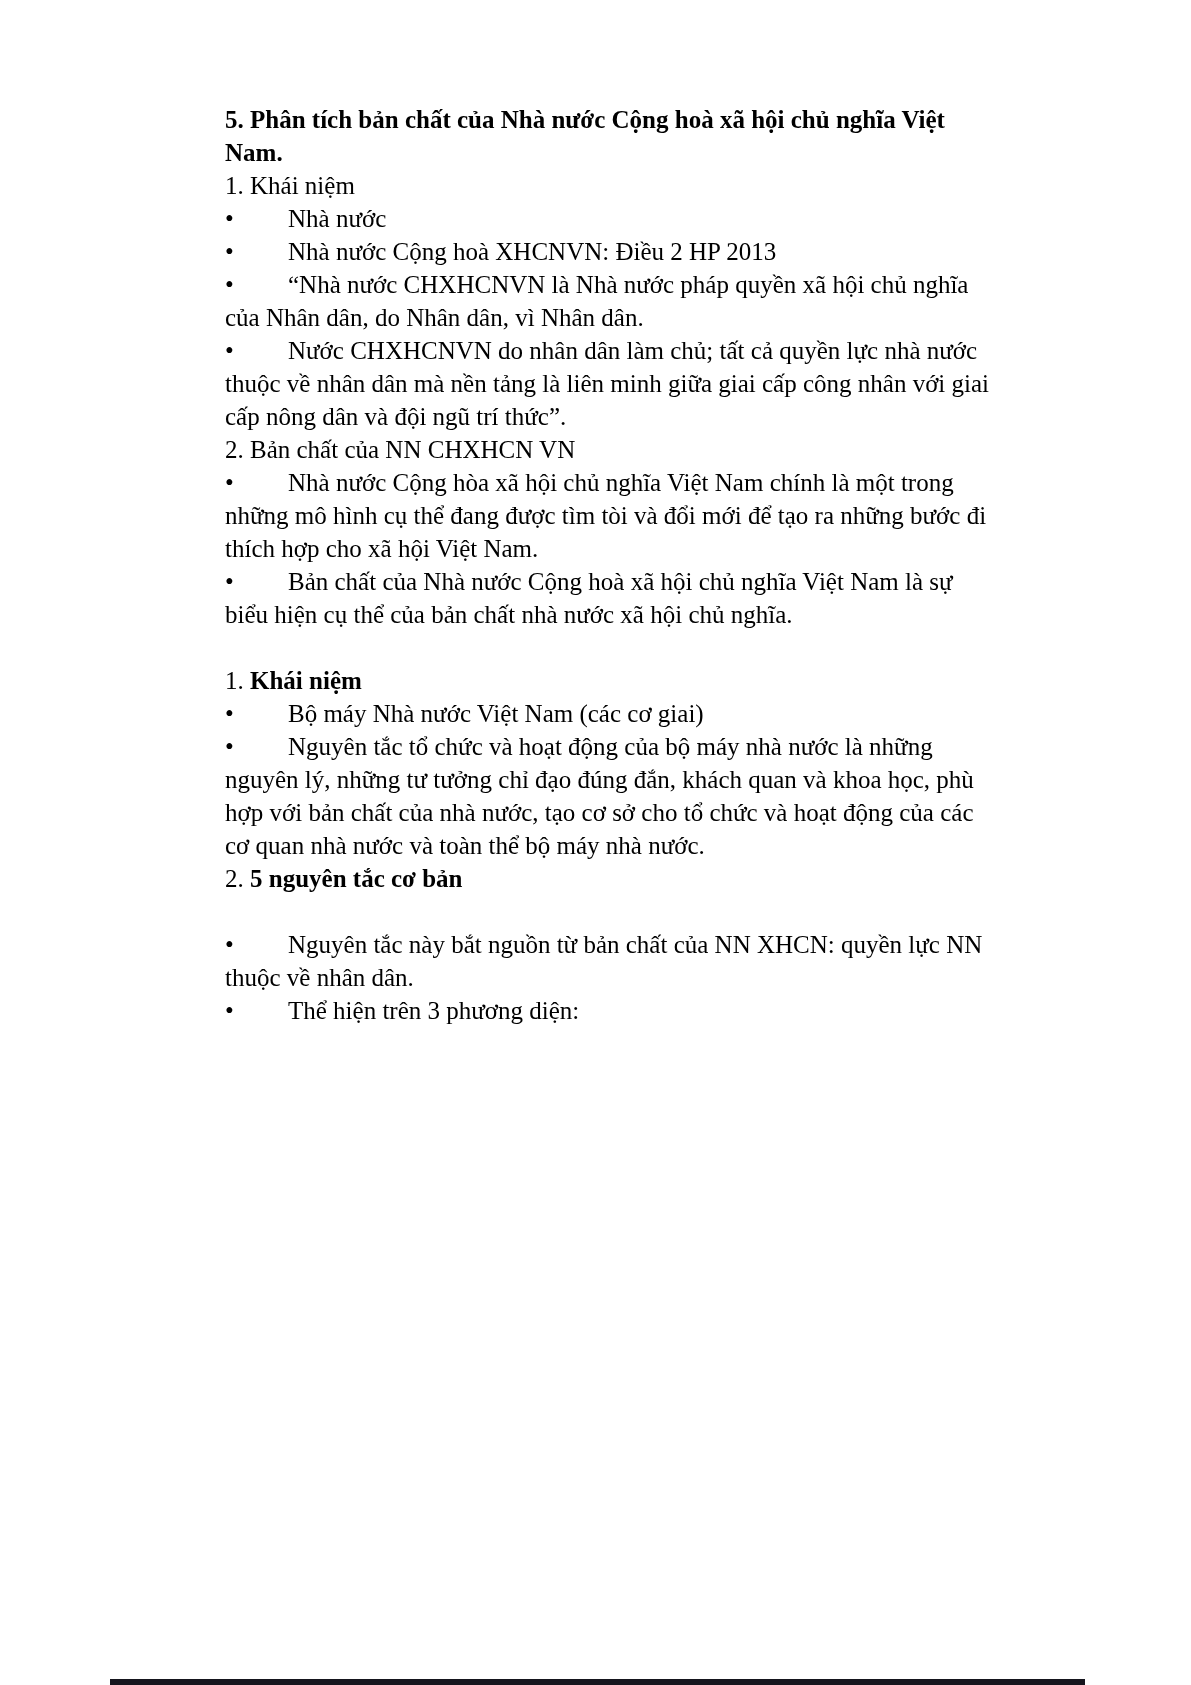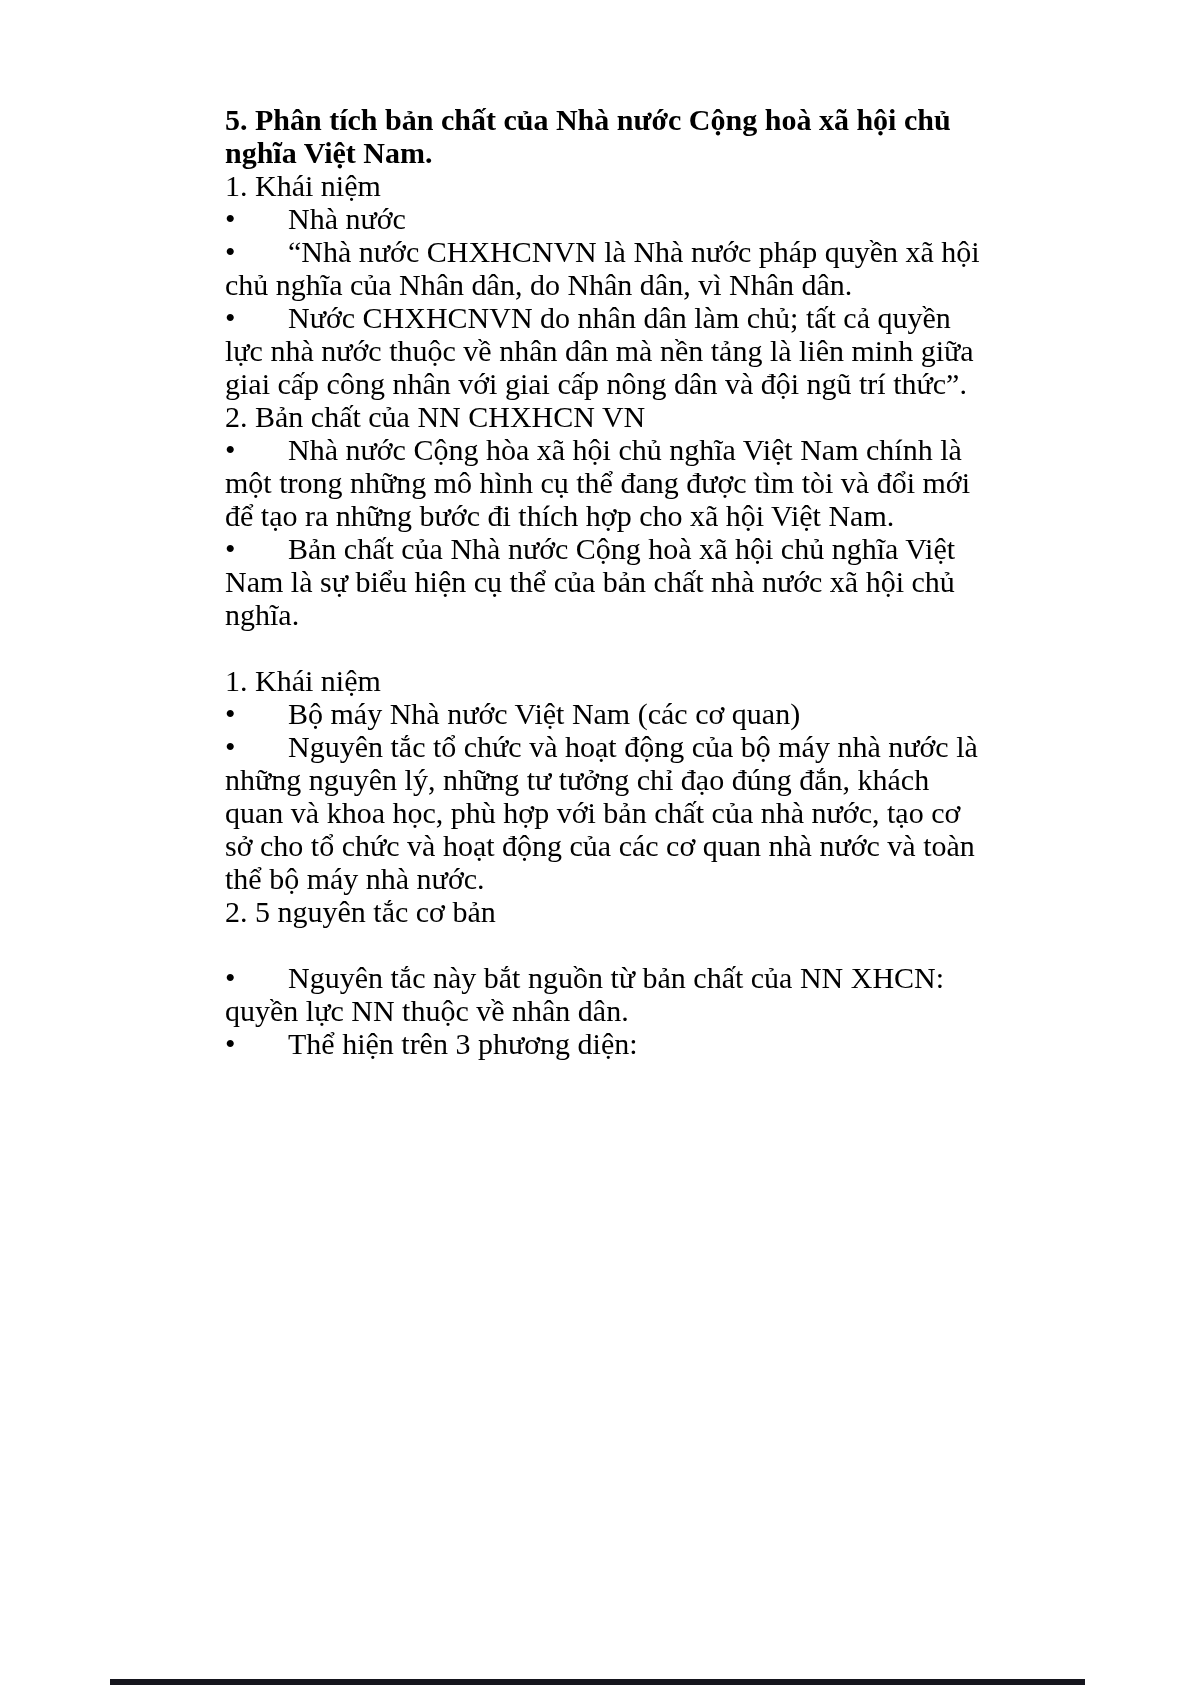--- a/index.html
+++ b/index.html
@@ -17,21 +17,21 @@
   .page {
     position: absolute;
     inset: 0;
     background: #ffffff;
   }
   .doc-content {
     position: absolute;
     left: 225px;
     top: 103px;
     width: 768px;
-    font-size: 30px;
+    font-size: 25px;
     line-height: 33px;
     color: #000000;
     text-align: left;
   }
   .doc-content p {
     margin: 0;
     padding: 0;
   }
   .heading {
     font-weight: bold;
@@ -39,45 +39,46 @@
   .bullet-glyph {
     display: inline-block;
     width: 63px;
   }
   .indent-first {
     text-indent: 63px;
   }
   .spacer {
     height: 33px;
   }
-  strong { font-weight: normal; }
+  strong { font-weight: bold; }
   .bottom-bar {
     position: absolute;
     left: 110px;
     bottom: 0px;
     width: 975px;
     height: 6px;
   }
 </style>
 </head>
 <body>
 
 <div class="page" style="background: rgb(255, 255, 255);">
   <div class="doc-content" style="color: rgb(0, 0, 0);">
       <p class="heading">5. Phân tích bản chất của Nhà nước Cộng hoà xã hội chủ nghĩa Việt Nam.</p>
       <p>1. Khái niệm</p>
       <p><span class="bullet-glyph">•</span><span>Nhà nước</span></p>
+      <p><span class="bullet-glyph">•</span><span>Nhà nước Cộng hoà XHCNVN: Điều 2 HP 2013</span></p>
       <p><span class="bullet-glyph">•</span><span>“Nhà nước CHXHCNVN là Nhà nước pháp quyền xã hội chủ nghĩa của Nhân dân, do Nhân dân, vì Nhân dân.</span></p>
       <p><span class="bullet-glyph">•</span><span>Nước CHXHCNVN do nhân dân làm chủ; tất cả quyền lực nhà nước thuộc về nhân dân mà nền tảng là liên minh giữa giai cấp công nhân với giai cấp nông dân và đội ngũ trí thức”.</span></p>
       <p>2. Bản chất của NN CHXHCN VN</p>
       <p><span class="bullet-glyph">•</span><span>Nhà nước Cộng hòa xã hội chủ nghĩa Việt Nam chính là một trong những mô hình cụ thể đang được tìm tòi và đổi mới để tạo ra những bước đi thích hợp cho xã hội Việt Nam.</span></p>
       <p><span class="bullet-glyph">•</span><span>Bản chất của Nhà nước Cộng hoà xã hội chủ nghĩa Việt Nam là sự biểu hiện cụ thể của bản chất nhà nước xã hội chủ nghĩa.</span></p>
       <p class="spacer"></p>
       <p><span>1. </span><strong>Khái niệm</strong></p>
-      <p><span class="bullet-glyph">•</span><span>Bộ máy Nhà nước Việt Nam (các cơ quan)</span></p>
+      <p><span class="bullet-glyph">•</span><span>Bộ máy Nhà nước Việt Nam (các cơ giai)</span></p>
       <p><span class="bullet-glyph">•</span><span>Nguyên tắc tổ chức và hoạt động của bộ máy nhà nước là những nguyên lý, những tư tưởng chỉ đạo đúng đắn, khách quan và khoa học, phù hợp với bản chất của nhà nước, tạo cơ sở cho tổ chức và hoạt động của các cơ quan nhà nước và toàn thể bộ máy nhà nước.</span></p>
       <p><span>2. </span><strong>5 nguyên tắc cơ bản</strong></p>
       <p class="spacer"></p>
       <p><span class="bullet-glyph">•</span><span>Nguyên tắc này bắt nguồn từ bản chất của NN XHCN: quyền lực NN thuộc về nhân dân.</span></p>
       <p><span class="bullet-glyph">•</span><span>Thể hiện trên 3 phương diện:</span></p>
     </div>
   <div class="bottom-bar" style="background: rgb(21, 21, 29);"></div>
 </div>
 
 </body></html>

